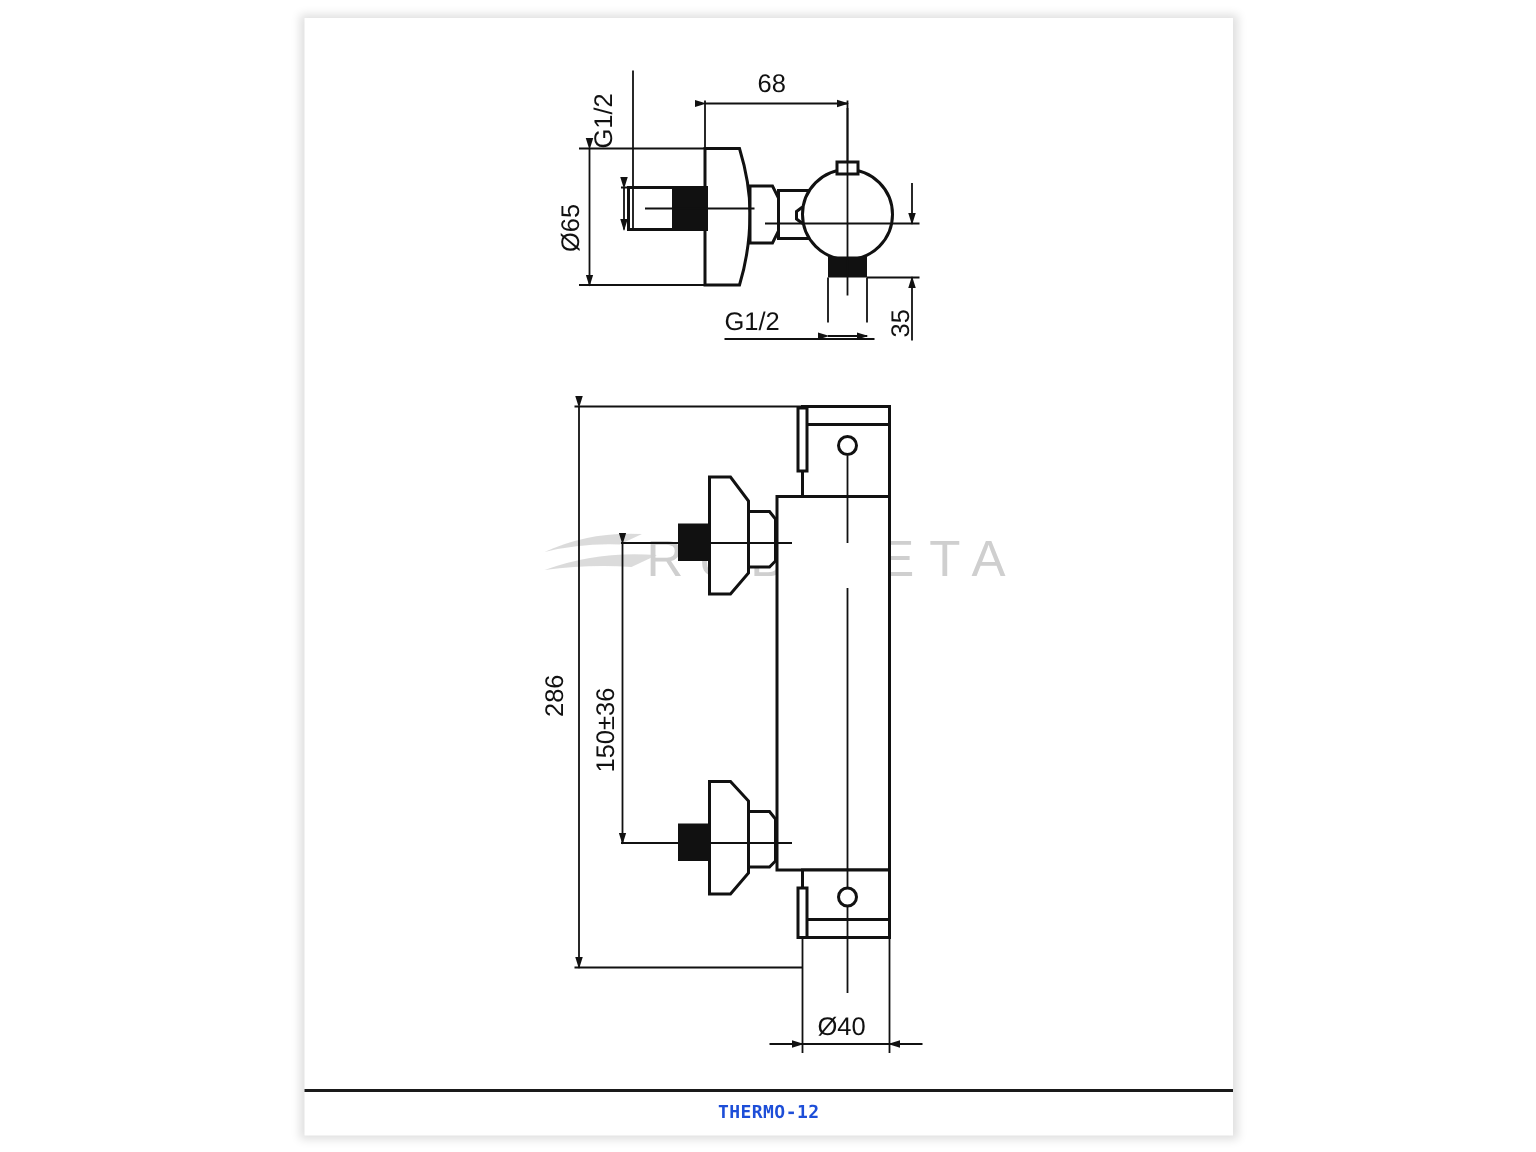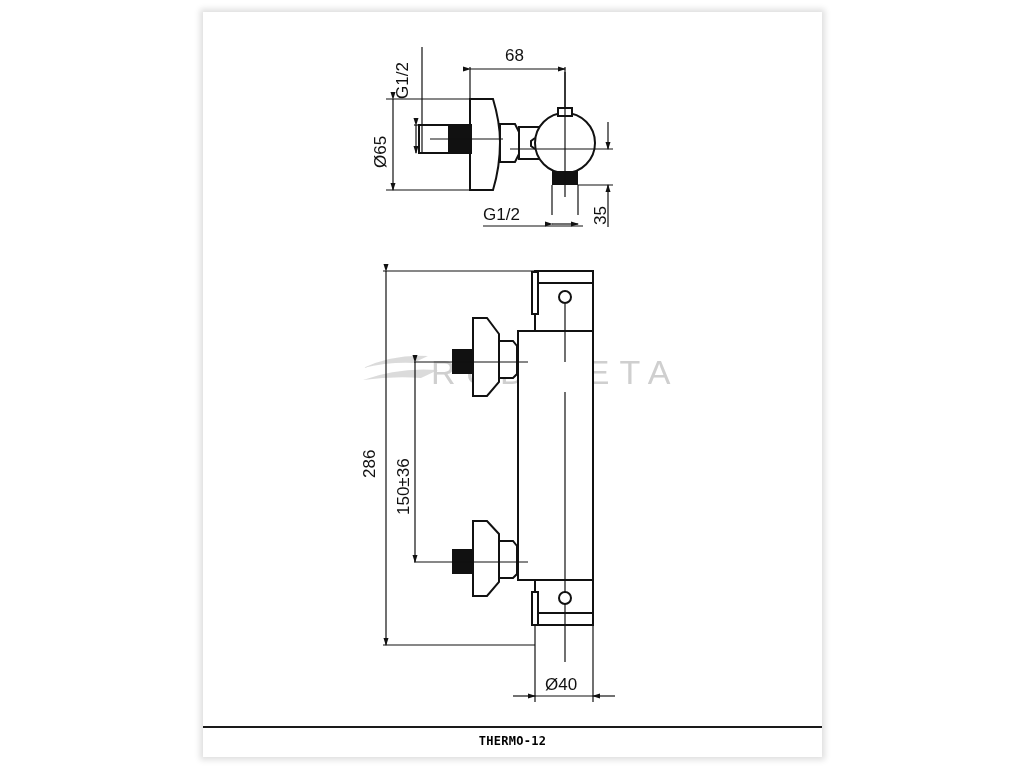--- a/index.html
+++ b/index.html
@@ -15,21 +15,21 @@
   }
   .drawing { position: absolute; left: 0; top: 0; width: 619px; height: 714px; }
   .drawing svg { position: absolute; left: 0; top: 0; }
   .caption-rule {
     position: absolute; left: 0; top: 714px; width: 619px; height: 0;
     border-top: 2px solid #1a1a1a;
   }
   .caption {
     position: absolute; left: 0; top: 722px; width: 619px; height: 18px;
     text-align: center; font-family: "DejaVu Sans Mono", monospace;
-    font-weight: bold; font-size: 12px; color: #000000; letter-spacing: 0.3px;
+    font-weight: bold; font-size: 12px; color: #1d4ed8; letter-spacing: 0.3px;
   }
   .dim { font-family: "Liberation Sans", sans-serif; font-size: 17px; fill: #111; }
   .wm { font-family: "Liberation Sans", sans-serif; font-size: 34px; fill: #cfcfcf; letter-spacing: 10px; }
 </style>
 </head>
 <body>
 
 <div class="frame">
   <div class="drawing">
     <svg width="619" height="714" viewBox="0 0 619 714" xmlns="http://www.w3.org/2000/svg">

